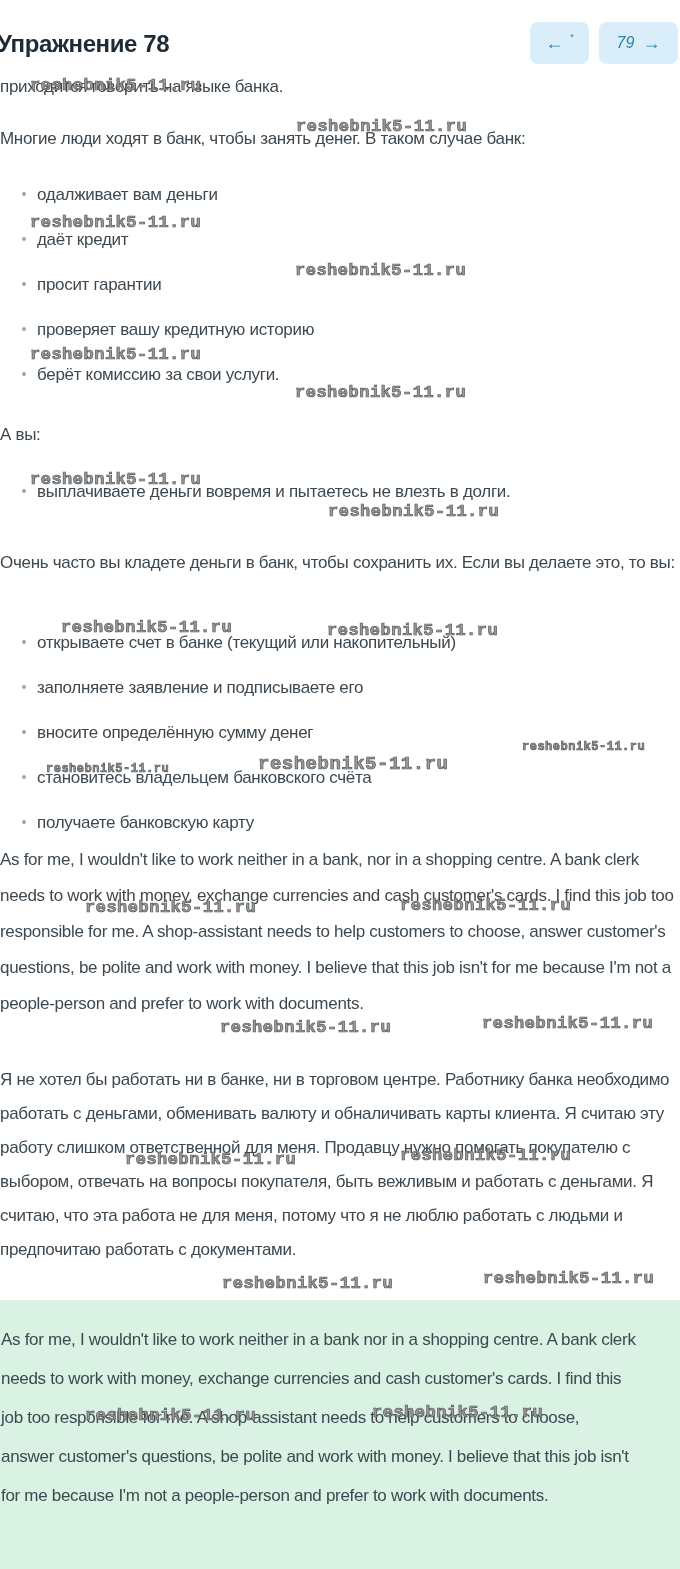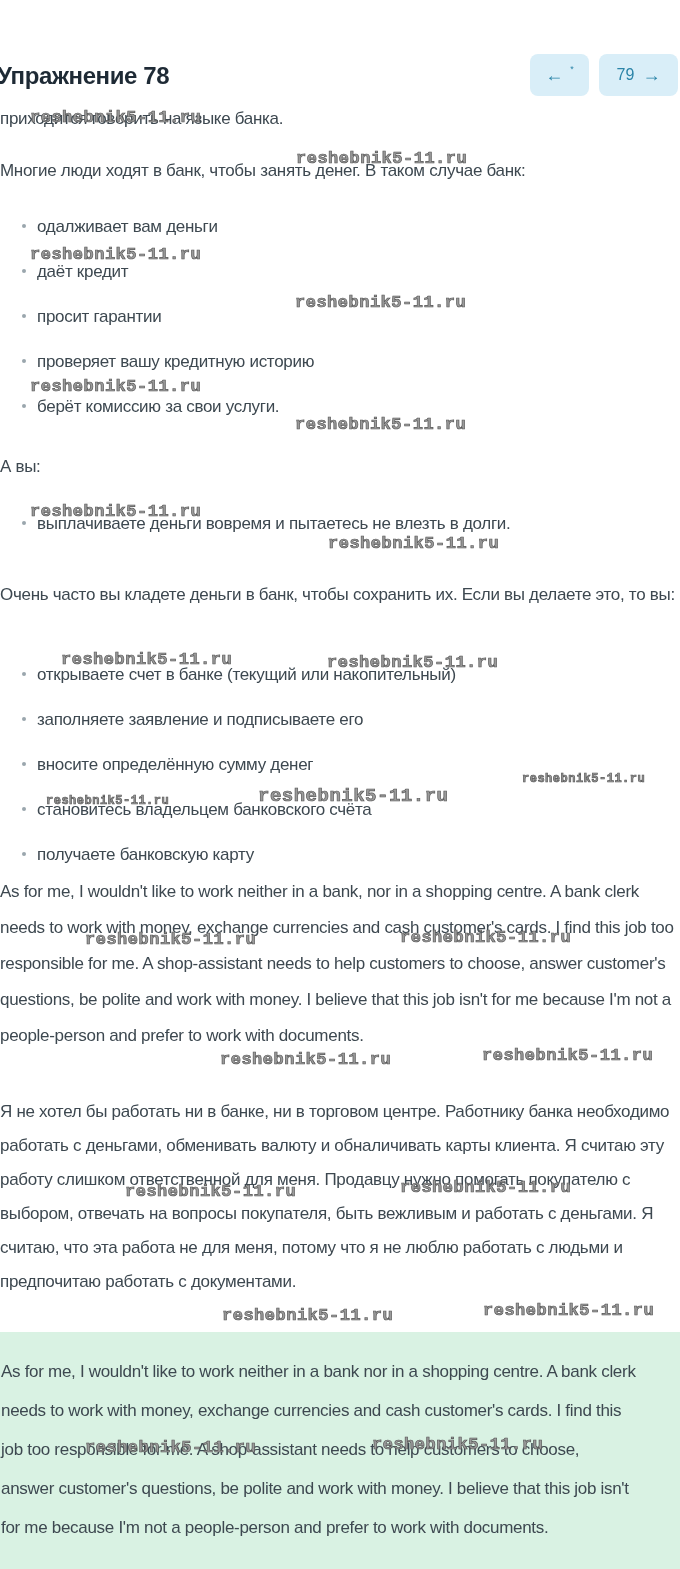--- a/index.html
+++ b/index.html
@@ -1,37 +1,37 @@
 <!DOCTYPE html>
 <html><head>
 <meta charset="utf-8">
 <style>
   html, body { margin: 0; padding: 0; background: #ffffff; }
   body {
     width: 680px; height: 1569px; overflow: hidden; position: relative;
     font-family: "Liberation Sans", sans-serif;
   }
-  .page { position: relative; width: 680px; height: 1404px; background: #fff; margin-top: 32px; }
+  .page { position: relative; width: 680px; height: 1404px; background: #fff; }
 
   
   .title {
     position: absolute; left: -3px; top: 30px;
     font-size: 24px; font-weight: 700; color: var(--title-text, #1e2a35);
     letter-spacing: -0.4px; white-space: nowrap;
   }
   .nav { position: absolute; right: 2px; top: 22px; display: flex; gap: 10px; }
   .btn {
     background: var(--button-bg, #d9eef8); color: var(--button-text, #2b84a8);
     border: none; border-radius: 8px; height: 42px;
     display: flex; align-items: center; justify-content: center;
     font-size: 16px; font-family: "Liberation Sans", sans-serif; cursor: pointer;
     padding: 0; box-sizing: border-box;
   }
   .btn-prev { width: 59px; }
-  .btn-next { width: 79px; gap: 8px; }
+  .btn-next { width: 79px; gap: 8px; font-style: italic; }
   .btn-all  { width: 156px; }
   .arrow { font-size: 18px; line-height: 1; }
   .sup-dot { font-size: 9px; position: relative; top: -6px; margin-left: 7px; }
 
   
   .t {
     position: absolute; left: 0; width: 684px;
     font-size: 17px; color: var(--body-text, #3d4850);
     letter-spacing: -0.3px; line-height: 22px;
   }

